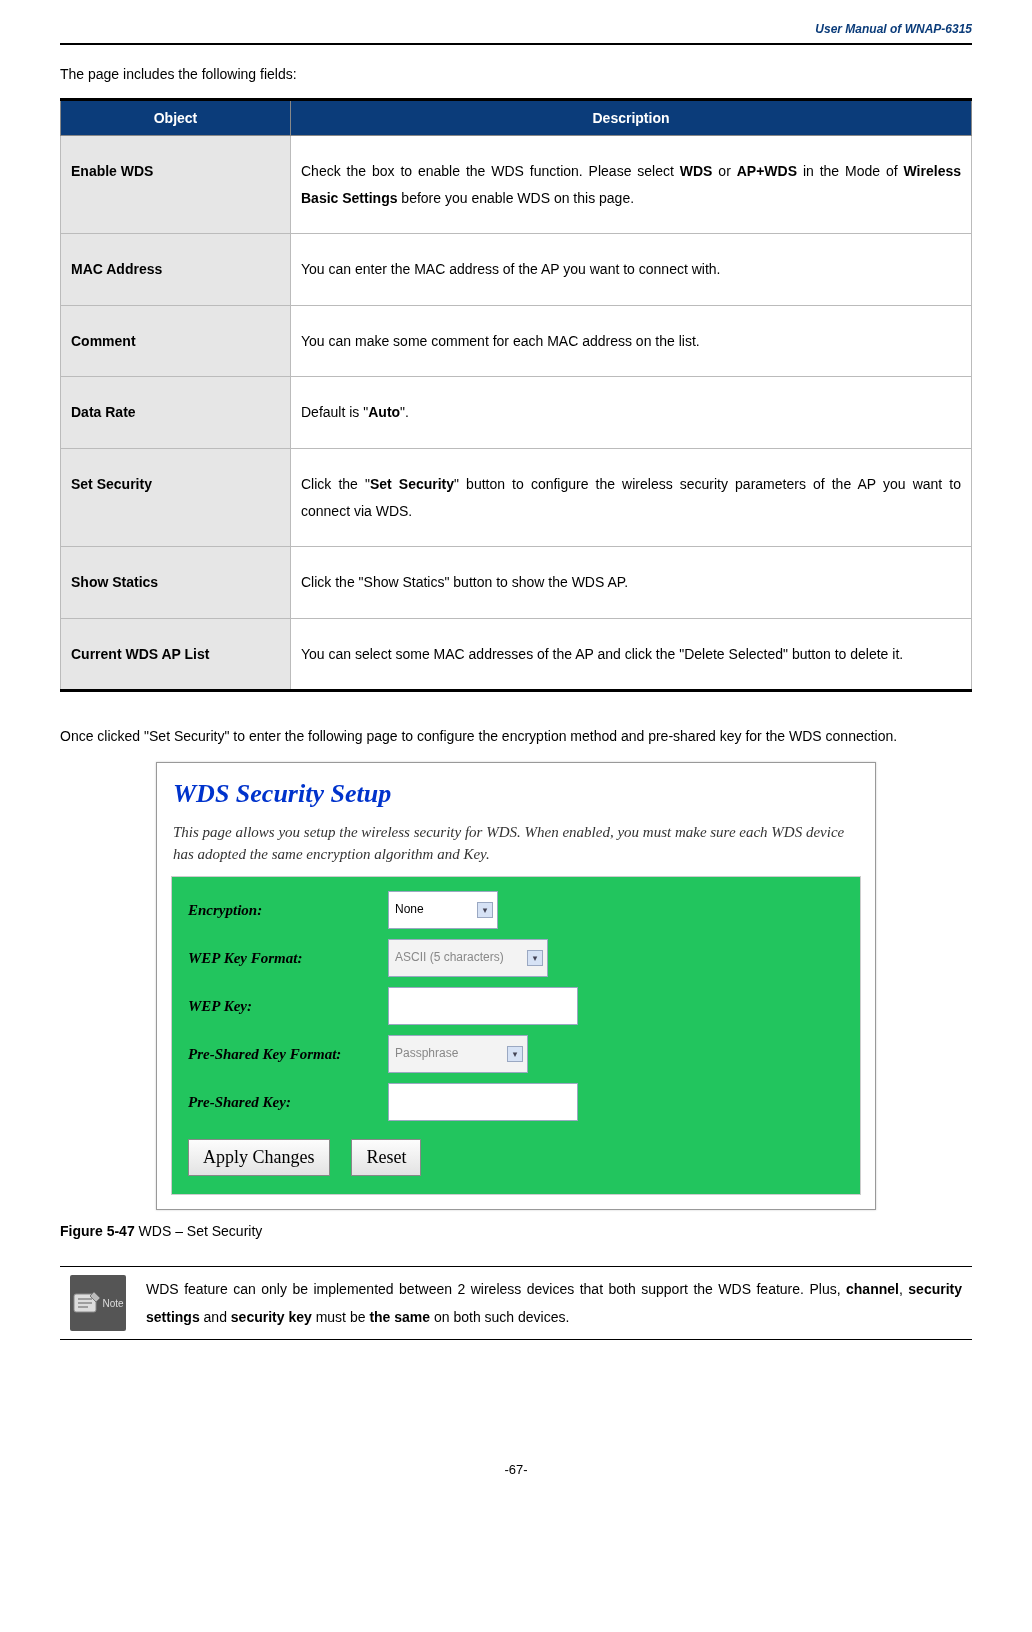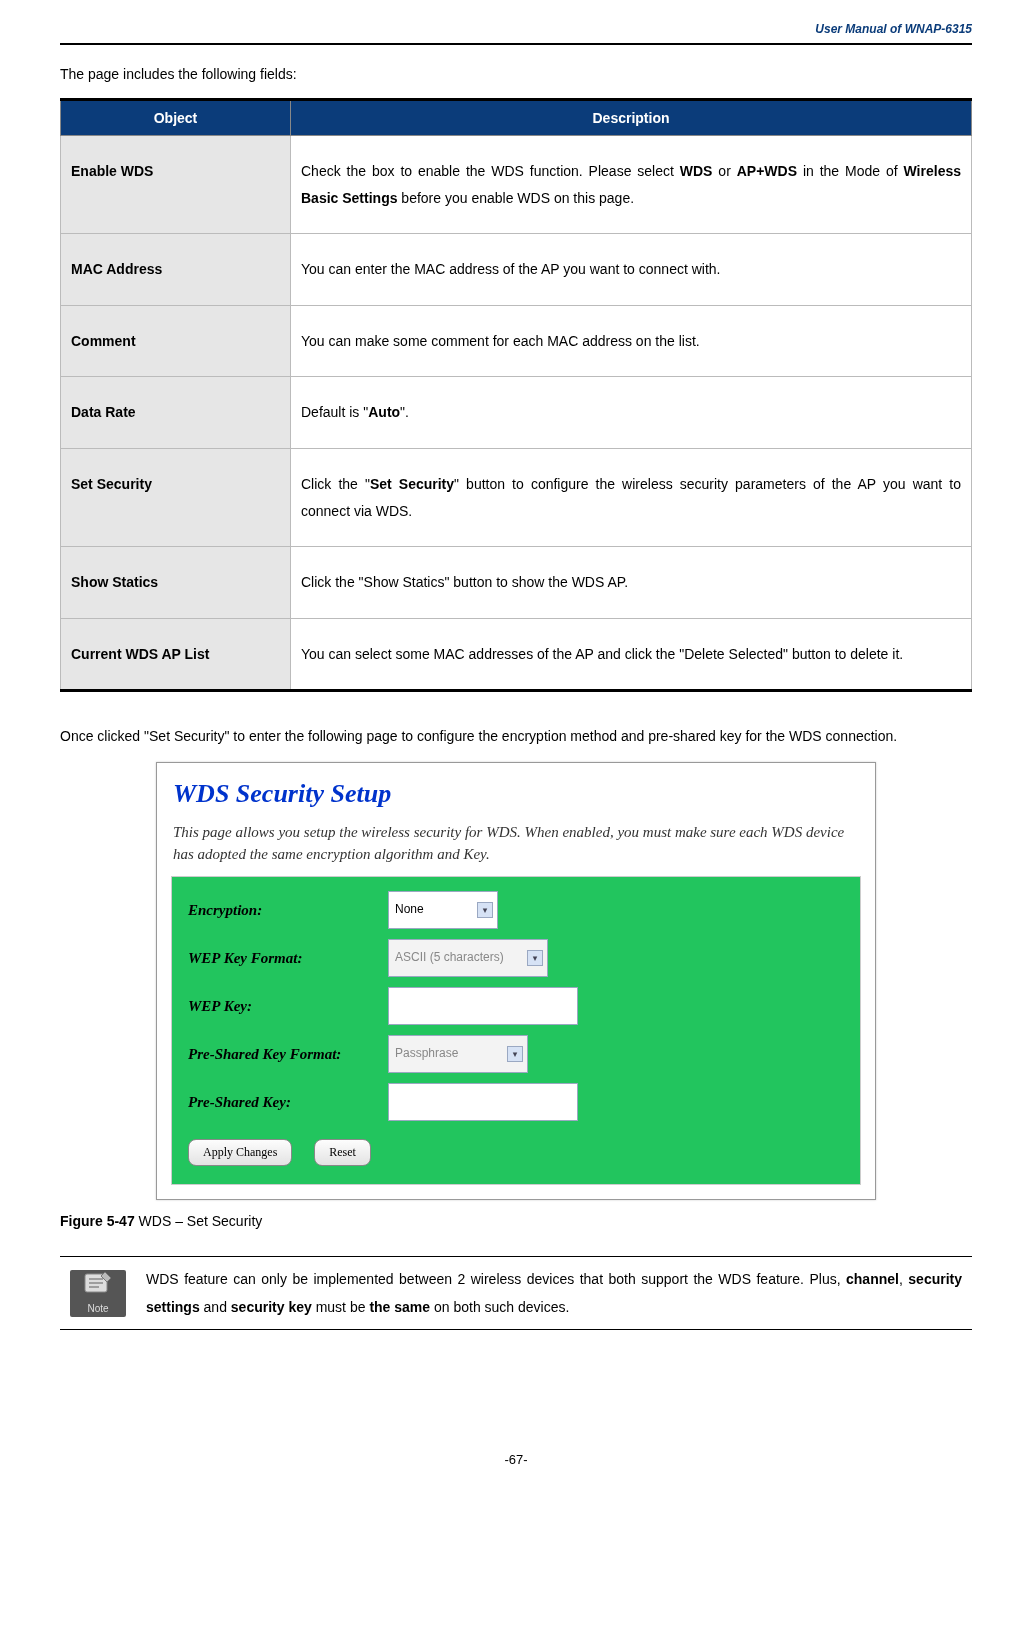--- a/index.html
+++ b/index.html
@@ -114,41 +114,41 @@
   .ss-select.disabled { color: #888; background: #f3f3f3; }
   .ss-select .arrow {
     width: 16px; height: 16px; background: #d6e2f5; border: 1px solid #9aa8c2;
     display:inline-flex;align-items:center;justify-content:center;font-size:9px;color:#445;
   }
   .ss-input { width: 190px; display:inline-block; }
   .ss-btnrow { margin-top: 18px; }
   .ss-btn {
     display:inline-block;
     font-family: "Times New Roman", serif;
-    font-size: 12px;
+    font-size: 18px;
     padding: 3px 14px;
     border: 1px solid #888;
-    border-radius: 8px;
+    border-radius: 0;
     background: linear-gradient(#fdfdfd,#e3e3e3);
     margin-right: 18px;
   }
   .fig-caption { text-align: left; margin: 10px 0 24px 0; }
   .fig-caption .fb { font-weight: bold; }
 
   .note-table {
     width: 100%;
     border-collapse: collapse;
     border-top: 1px solid #000;
     border-bottom: 1px solid #000;
   }
   .note-table td { padding: 8px 10px; vertical-align: middle; }
   .note-icon-cell { width: 70px; text-align:center; }
   .note-icon {
-    width: 56px; height: 47px; background: #555;
-    display:inline-flex;flex-direction:column;align-items:center;justify-content:space-between;
+    width: 56px; height: 56px; background: #555;
+    display:inline-flex;flex-direction:row;align-items:center;justify-content:center;
     border-radius:2px;
   }
   .note-icon svg { display:block; }
   .note-icon-label { font-size:10px;color:#ddd;margin-top:2px; }
   .note-text { line-height: 2.0; text-align: justify; }
 
   .page-footer { text-align: center; margin-top: 120px; font-size: 13px; }
   b { font-weight: bold; }
 </style>
 </head>

